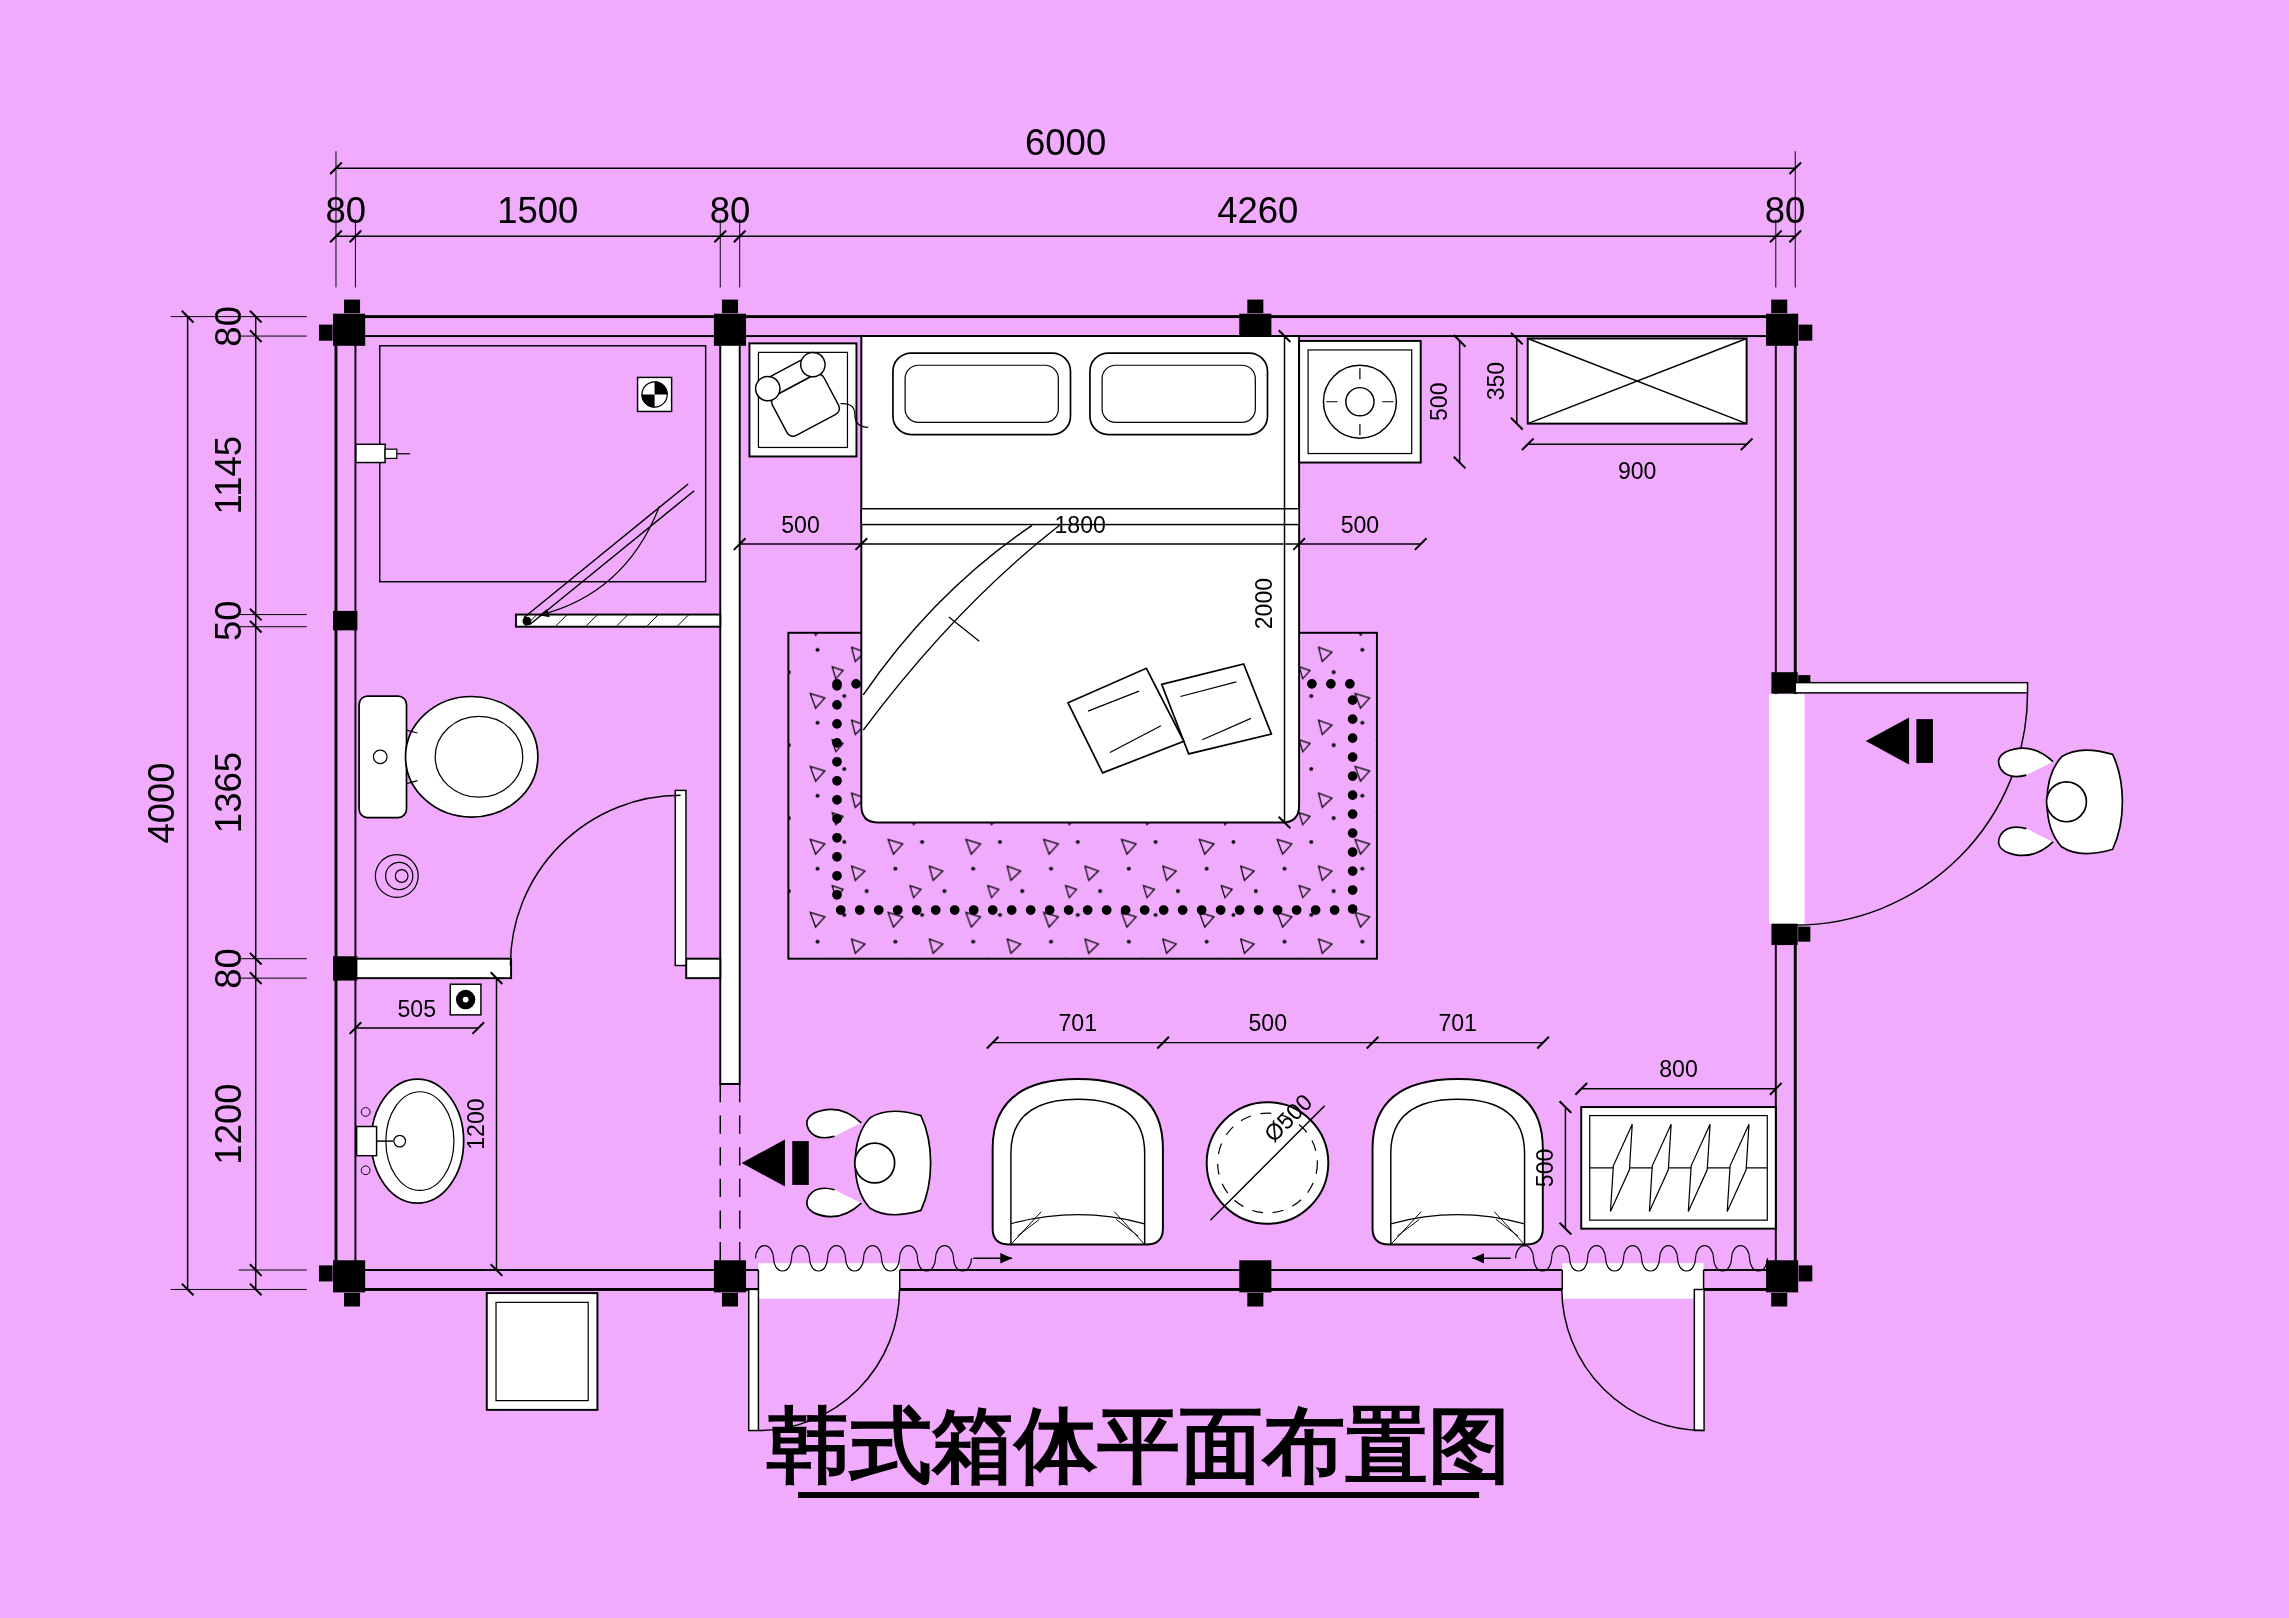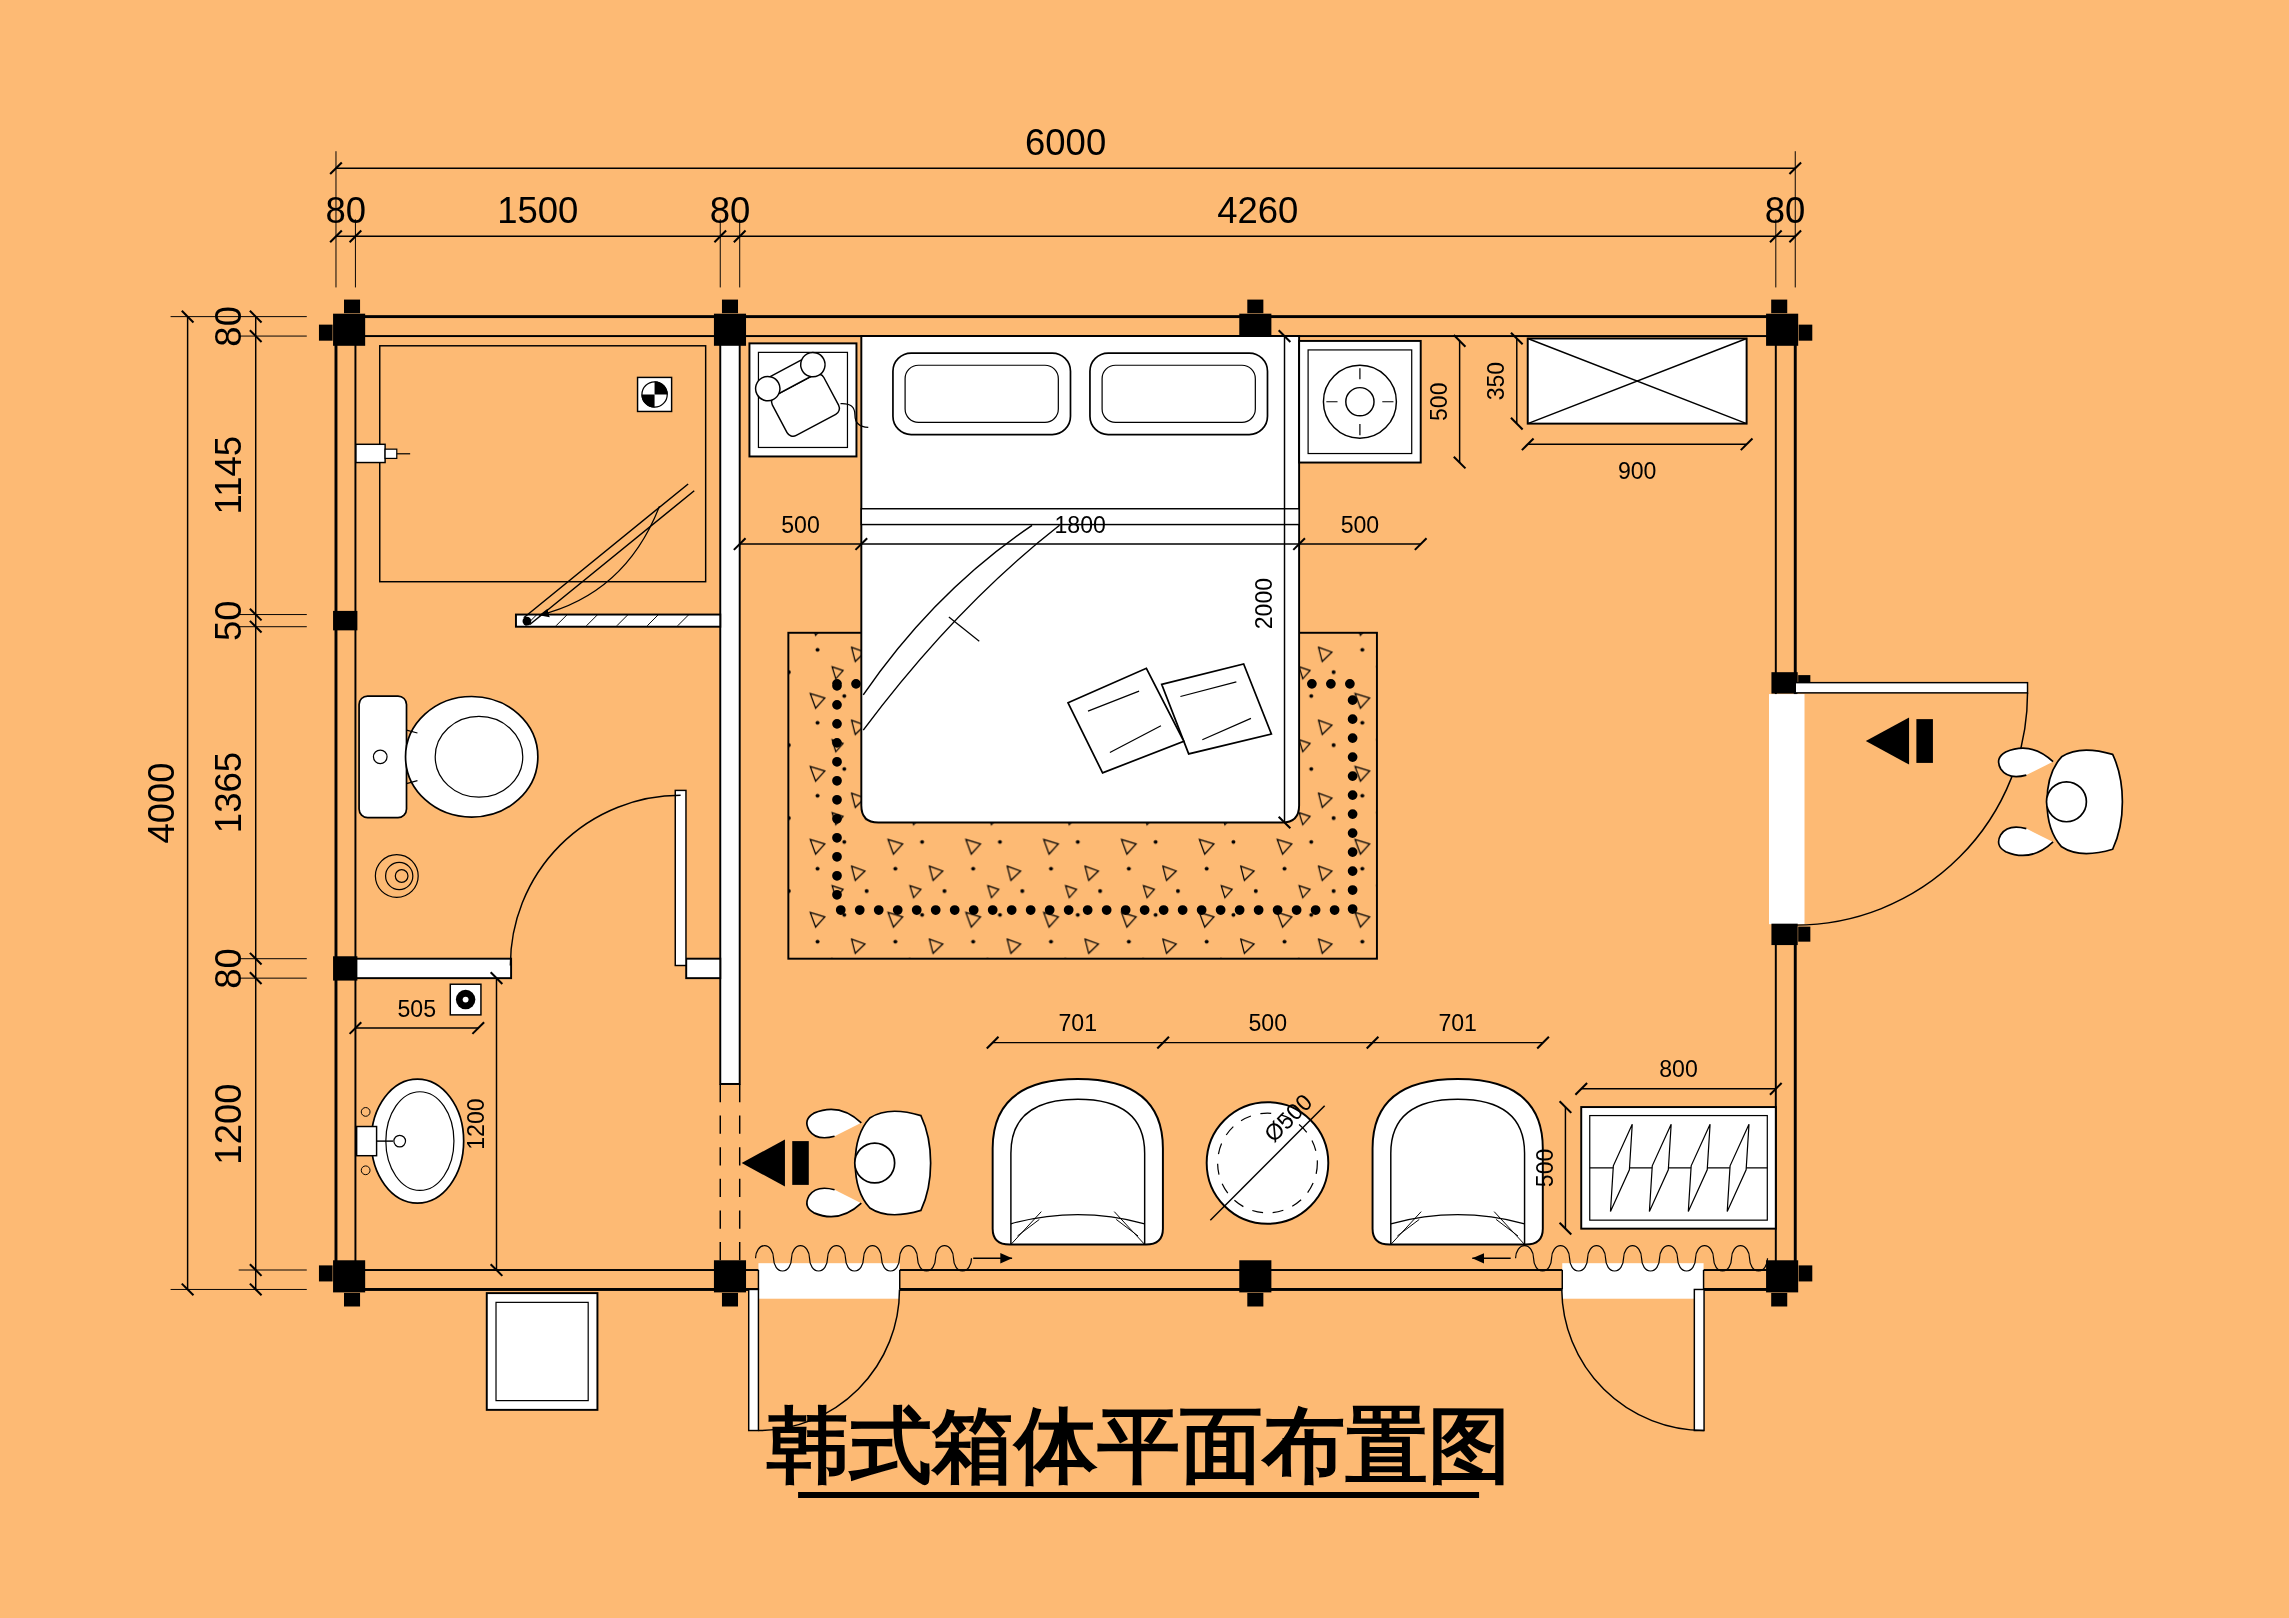--- a/index.html
+++ b/index.html
@@ -1,16 +1,16 @@
 <!DOCTYPE html>
 <html style="font-size:14.8px"><head>
 <meta charset="utf-8">
 <style>
   html,body{margin:0;padding:0;background:#ffffff;}
-  .canvas{position:relative;width:2290px;height:1619px;background:#fdba74;overflow:hidden;}
+  .canvas{position:relative;width:2290px;height:1619px;background:#f0abfc;overflow:hidden;}
   svg{display:block;}
   svg text{fill:#000;font-family:"Liberation Sans","DejaVu Sans",sans-serif;}
   .o{fill:none;stroke:#000;}
   .w{fill:#fff;stroke:#000;}
   .k{fill:#000;stroke:none;}
   .dim{font-size:95px;}
   .dimL{font-size:150px;}
   .title-text{font-size:340px;font-weight:700;}
 </style>
 </head>

